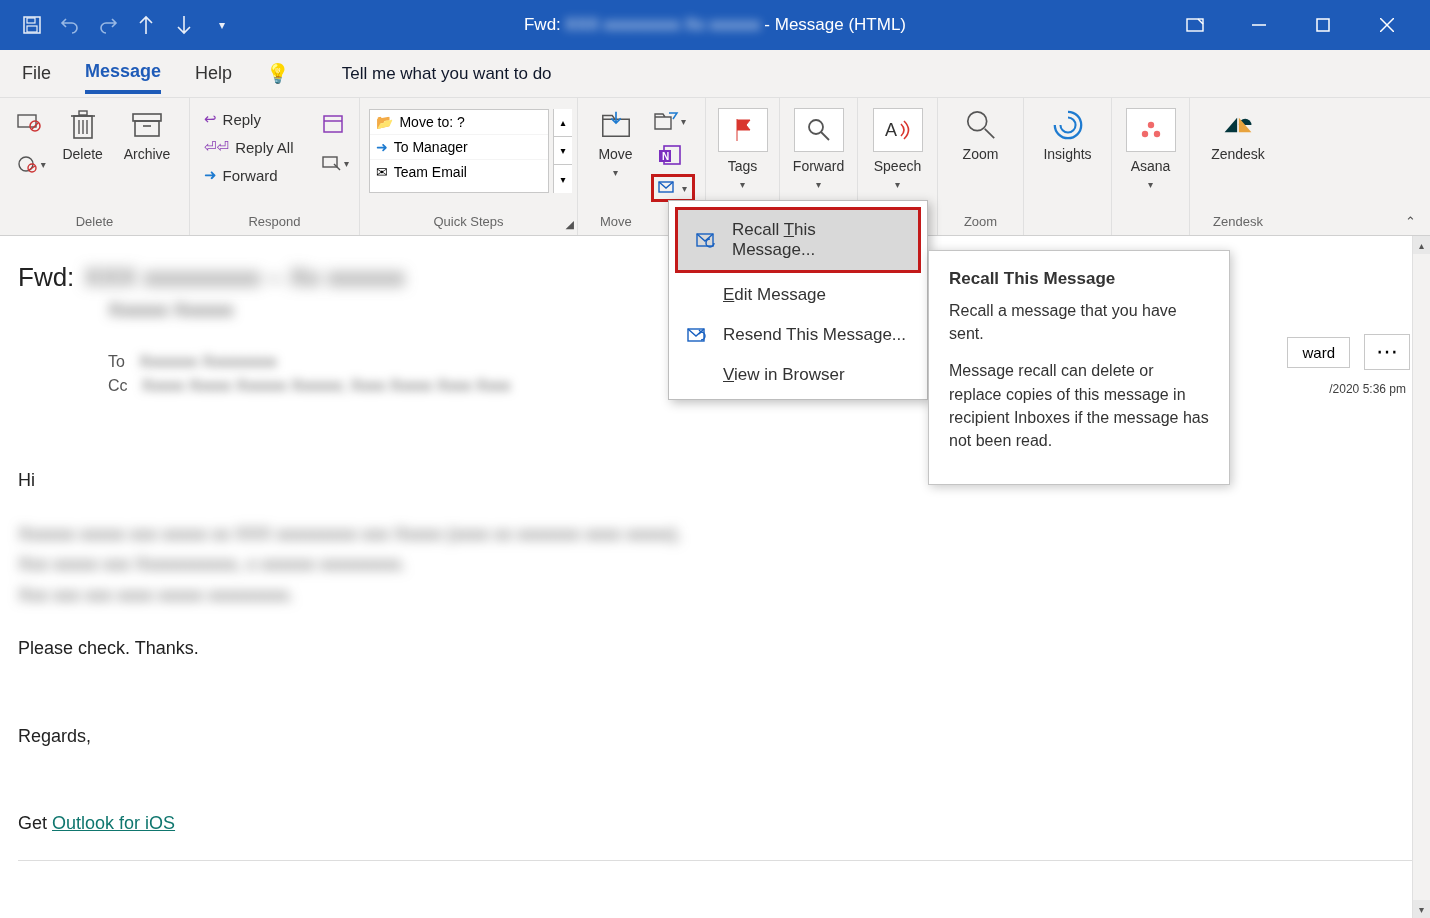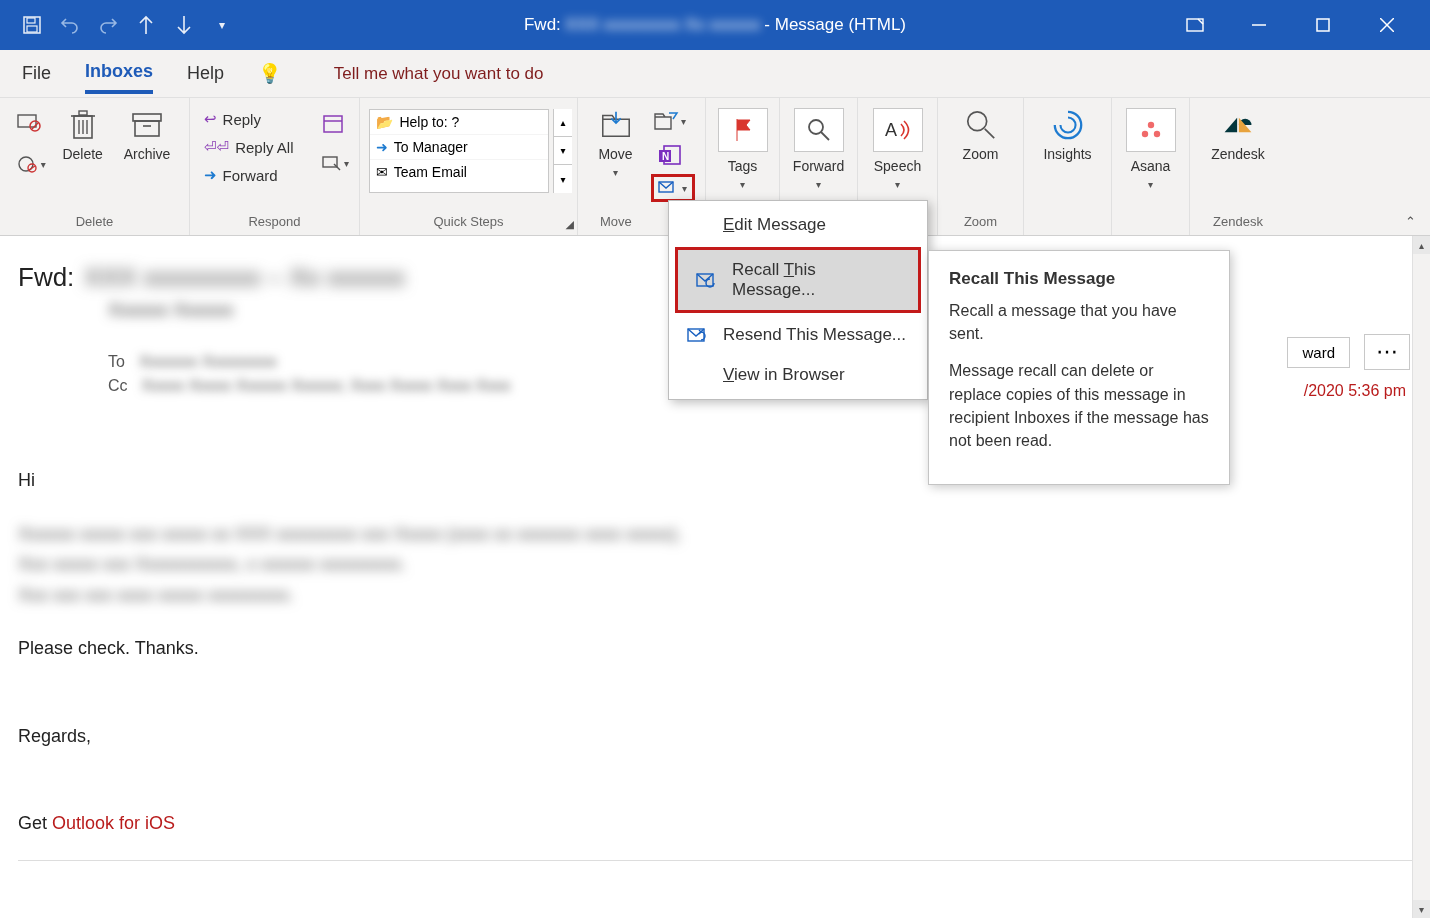--- a/index.html
+++ b/index.html
@@ -11,21 +11,21 @@
 .titlebar-icon { width:24px; height:24px; display:flex; align-items:center; justify-content:center; font-size:18px; opacity:.9; cursor:pointer; }
 .titlebar-center { position:absolute; left:50%; transform:translateX(-50%); font-size:17px; display:flex; align-items:center; gap:4px;}
 .titlebar-center .blurred { filter:blur(5px); color:#fff; }
 .titlebar-right { margin-left:auto; display:flex; align-items:center; gap:18px; padding-right:20px; }
 .win-btn { width:46px; height:32px; display:flex; align-items:center; justify-content:center; font-size:15px; cursor:pointer; }
 
 
 .menubar { height:48px; background:#f3f2f1; display:flex; align-items:center; padding:0 22px; gap:34px; border-bottom:1px solid #e0e0e0; }
 .menubar-item { font-size:18px; color:#333; cursor:pointer; padding:8px 0; }
 .menubar-item.active { color:#1e5bb8; border-bottom:4px solid #1e5bb8; font-weight:600; }
-.tell-me { color:#7f1d1d; font-size:17px; margin-left:18px; }
+.tell-me { color:#0f172a; font-size:17px; margin-left:18px; }
 .lightbulb { font-size:19px; color:#555; }
 
 
 .ribbon { height:138px; background:#f3f2f1; display:flex; position:relative; border-bottom:1px solid #d0d0d0; }
 .ribbon-group { display:flex; flex-direction:column; justify-content:space-between; align-items:center; padding:6px 10px 2px; border-right:1px solid #e0e0e0; position:relative; }
 .ribbon-row { display:flex; align-items:flex-start; gap:8px; height:100px; }
 .ribbon-label { font-size:13px; color:#666; text-align:center; width:100%; padding-bottom:4px; }
 .ribbon-btn { display:flex; flex-direction:column; align-items:center; justify-content:flex-start; padding:4px 6px; font-size:14px; color:#333; cursor:pointer; gap:4px; min-width:54px; }
 .ribbon-btn .ico { width:34px; height:34px; display:flex; align-items:center; justify-content:center; font-size:26px; }
 .ribbon-btn .lbl { text-align:center; line-height:1.2; }
@@ -52,25 +52,25 @@
 
 .msg-area { padding:26px 18px 0; position:relative; height:calc(918px - 50px - 48px - 138px); overflow:hidden; }
 .subject-line { font-size:26px; color:#222; display:flex; align-items:center; gap:10px; }
 .subject-line .blurred { filter:blur(7px); color:#444; }
 .meta { margin-top:32px; margin-left:90px; font-size:16px; color:#555; }
 .meta-row { display:flex; gap:14px; margin-bottom:6px; }
 .meta-row .blurred { filter:blur(5px); color:#555; }
 .sender-blur { filter:blur(6px); font-size:19px; margin-left:90px; margin-top:6px; display:inline-block; color:#333;}
 .body-text { margin-top:72px; font-size:18px; color:#222; line-height:1.55; }
 .body-blur { filter:blur(6px); color:#555; margin:24px 0; line-height:1.7;}
-.link { color:#b91c1c; cursor:pointer; }
+.link { color:#0f766e; text-decoration:underline; cursor:pointer; }
 .top-right-meta { position:absolute; right:20px; top:98px; display:flex; align-items:center; gap:14px; }
 .ward-btn { border:1px solid #c8c8c8; padding:6px 14px; font-size:15px; cursor:pointer; display:flex; align-items:center; gap:6px;}
 .dots-btn { border:1px solid #c8c8c8; width:46px; height:36px; display:flex; align-items:center; justify-content:center; font-size:22px; cursor:pointer;}
-.timestamp { font-size:16px; color:#b91c1c; }
+.timestamp { font-size:12px; color:#404040; }
 
 
 .vscroll { position:absolute; right:0; top:236px; width:18px; height:682px; background:#f3f2f1; border-left:1px solid #e0e0e0; }
 .vscroll .up, .vscroll .down { height:18px; display:flex; align-items:center; justify-content:center; font-size:10px; color:#555; cursor:pointer; background:#e8e8e8;}
 .vscroll .down{position:absolute;bottom:0;width:100%;}
 
 
 .dropdown { position:absolute; left:668px; top:200px; width:260px; background:#fff; border:1px solid #bdbdbd; box-shadow:3px 3px 10px rgba(0,0,0,.25); z-index:50; padding:4px 0;}
 .dropdown-item { display:flex; align-items:center; gap:14px; padding:10px 18px; font-size:17px; color:#333; cursor:pointer; position:relative;}
 .dropdown-item .di-icon { width:22px; text-align:center; font-size:17px; color:#1860c0;}
@@ -146,21 +146,21 @@
         <svg width="14" height="14">
           <line x1="0" y1="0" x2="14" y2="14" stroke="#fff" stroke-width="1.5"></line>
           <line x1="14" y1="0" x2="0" y2="14" stroke="#fff" stroke-width="1.5"></line>
         </svg>
       </div>
   </div>
 </div>
 
 <div class="menubar">
   <div class="menubar-item">File</div>
-  <div class="menubar-item active">Inboxes</div>
+  <div class="menubar-item active">Message</div>
   <div class="menubar-item">Help</div>
   <div class="lightbulb">💡</div>
   <div class="tell-me">Tell me what you want to do</div>
 </div>
 
 <div class="ribbon">
 
   <div class="ribbon-group" style="width:190px;">
     <div class="ribbon-row">
       <div class="ribbon-small-col" style="gap:22px;padding:8px 2px 0 4px;">
@@ -242,21 +242,21 @@
     <div class="ribbon-label">Respond</div>
   </div>
 
   <div class="ribbon-group" style="width:218px;position:relative;">
     <div class="ribbon-row">
       <div class="qs-wrap">
       <div class="quicksteps-box">
         <div class="qs-row">
               <span class="left">
                 <span>📂</span>
-                <span>Help to: ?</span>
+                <span>Move to: ?</span>
               </span>
             </div>
         <div class="qs-row">
               <span class="left">
                 <span style="color:#1e7bd0;">➜</span>
                 <span>To Manager</span>
               </span>
             </div>
         <div class="qs-row">
               <span class="left">
@@ -417,35 +417,35 @@
       <div class="lbl">Zendesk</div>
     </div>
       </div>
     <div class="ribbon-label">Zendesk</div>
   </div>
 
   <span class="ribbon-collapse">⌃</span>
 </div>
 
 <div class="dropdown">
-  <div class="dropdown-item">
-    <span class="di-icon"></span>
-      <span><span class="u">E</span>dit Message</span>
-  </div>
   <div class="dropdown-item highlight">
     <span class="di-icon">
         <svg width="22" height="18" viewBox="0 0 22 18">
           <rect x="1" y="3" width="16" height="12" fill="none" stroke="#1860c0" stroke-width="1.4"></rect>
           <path d="M1 3 L9 10 L17 3" fill="none" stroke="#1860c0" stroke-width="1.4"></path>
           <path d="M15 10 L21 16 M21 10 L15 16" stroke="#1860c0" stroke-width="1.4" opacity="0"></path>
           <path d="M14 8 A4 4 0 1 0 18 12" fill="none" stroke="#1860c0" stroke-width="1.5"></path>
           <path d="M18 8 L18 12 L14 12" fill="none" stroke="#1860c0" stroke-width="1.5" opacity="0"></path>
         </svg>
       </span>
     <span>Recall <span class="u">T</span>his Message...</span>
+  </div>
+  <div class="dropdown-item">
+    <span class="di-icon"></span>
+      <span><span class="u">E</span>dit Message</span>
   </div>
   <div class="dropdown-item">
     <span class="di-icon">
         <svg width="22" height="18" viewBox="0 0 22 18">
           <rect x="1" y="3" width="16" height="12" fill="none" stroke="#1860c0" stroke-width="1.4"></rect>
           <path d="M1 3 L9 10 L17 3" fill="none" stroke="#1860c0" stroke-width="1.4"></path>
           <path d="M14 14 A4 4 0 1 0 14 6" fill="none" stroke="#1860c0" stroke-width="1.4"></path>
           <path d="M12 4 L14 6 L12 8" fill="none" stroke="#1860c0" stroke-width="1.4"></path>
         </svg>
       </span>

